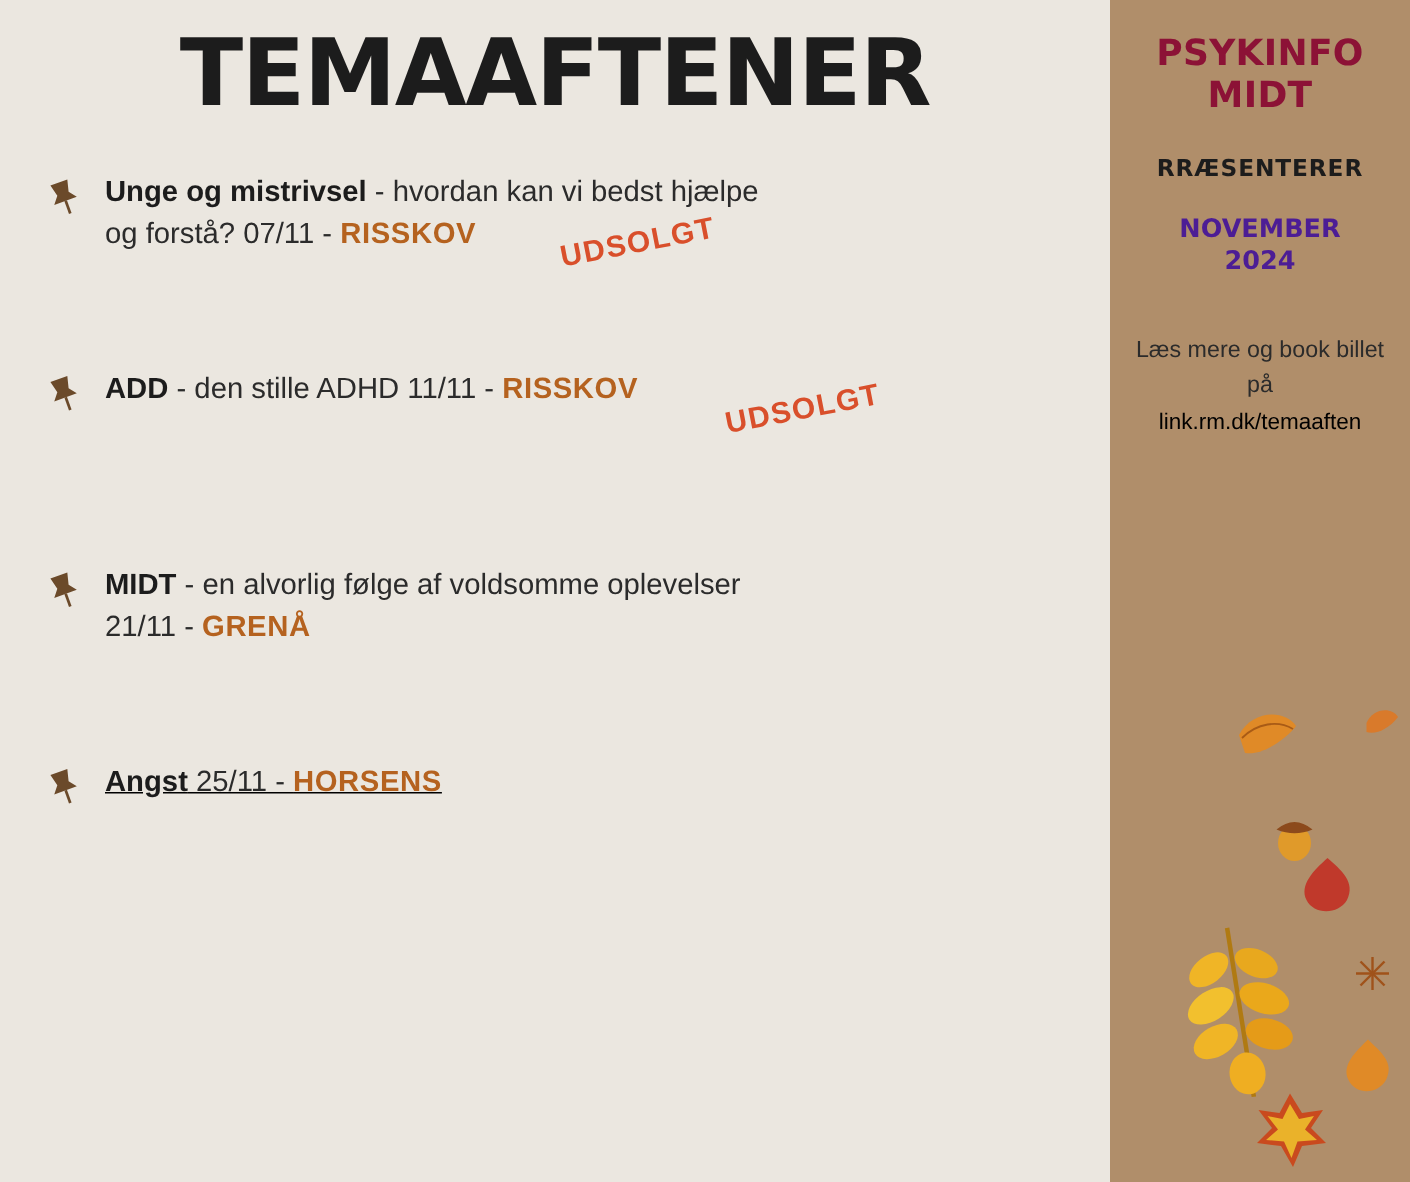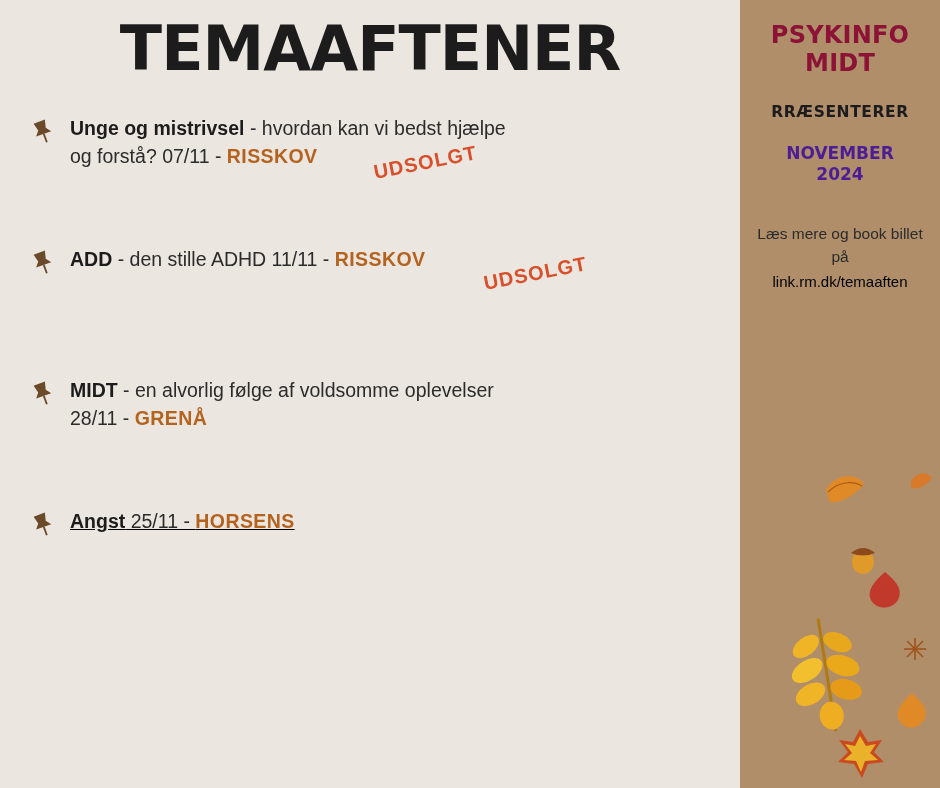--- a/index.html
+++ b/index.html
@@ -177,21 +177,21 @@
             <g transform="rotate(-20 15 15)">
               <path d="M9 4 L21 4 L19 12 L23 17 L7 17 L11 12 Z" fill="#6b4a2a"></path>
               <rect x="14.2" y="17" width="1.8" height="9" fill="#6b4a2a"></rect>
             </g>
           </svg>
         </span>
         <div class="evt-line">
           <b>MIDT</b><span> - en alvorlig følge af voldsomme oplevelser</span>
         </div>
         <div class="evt-line">
-          <span>28/11 - </span><span class="city">GRENÅ</span>
+          <span>21/11 - </span><span class="city">GRENÅ</span>
         </div>
       </div>
 
       <div class="event">
         <span class="pin">
           <svg width="30" height="30" viewBox="0 0 30 30">
             <g transform="rotate(-20 15 15)">
               <path d="M9 4 L21 4 L19 12 L23 17 L7 17 L11 12 Z" fill="#6b4a2a"></path>
               <rect x="14.2" y="17" width="1.8" height="9" fill="#6b4a2a"></rect>
             </g>

